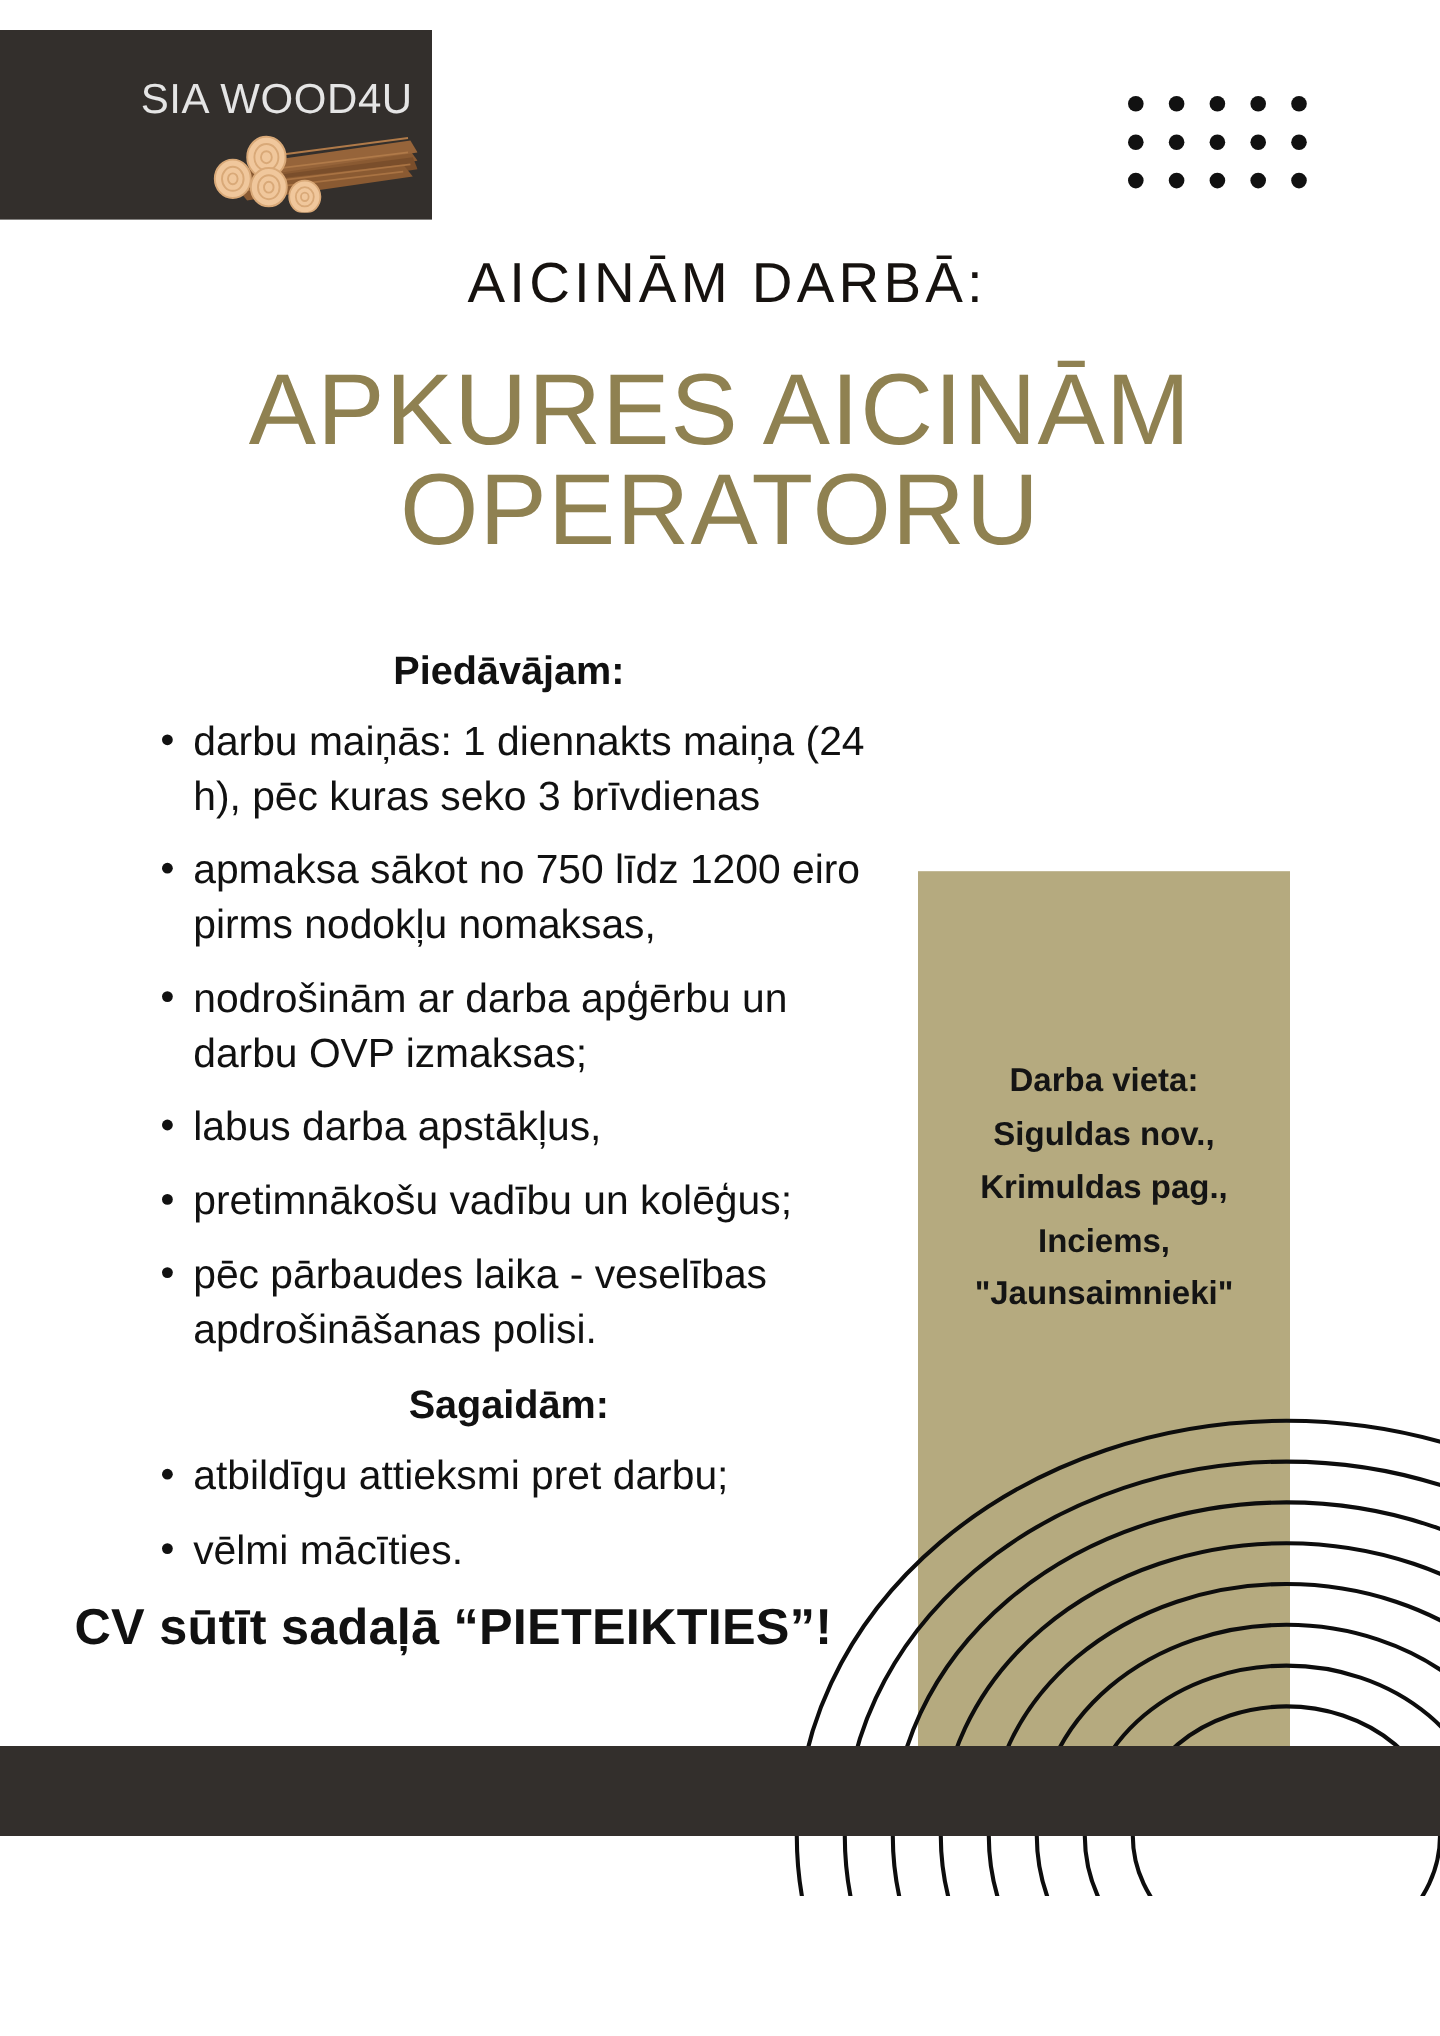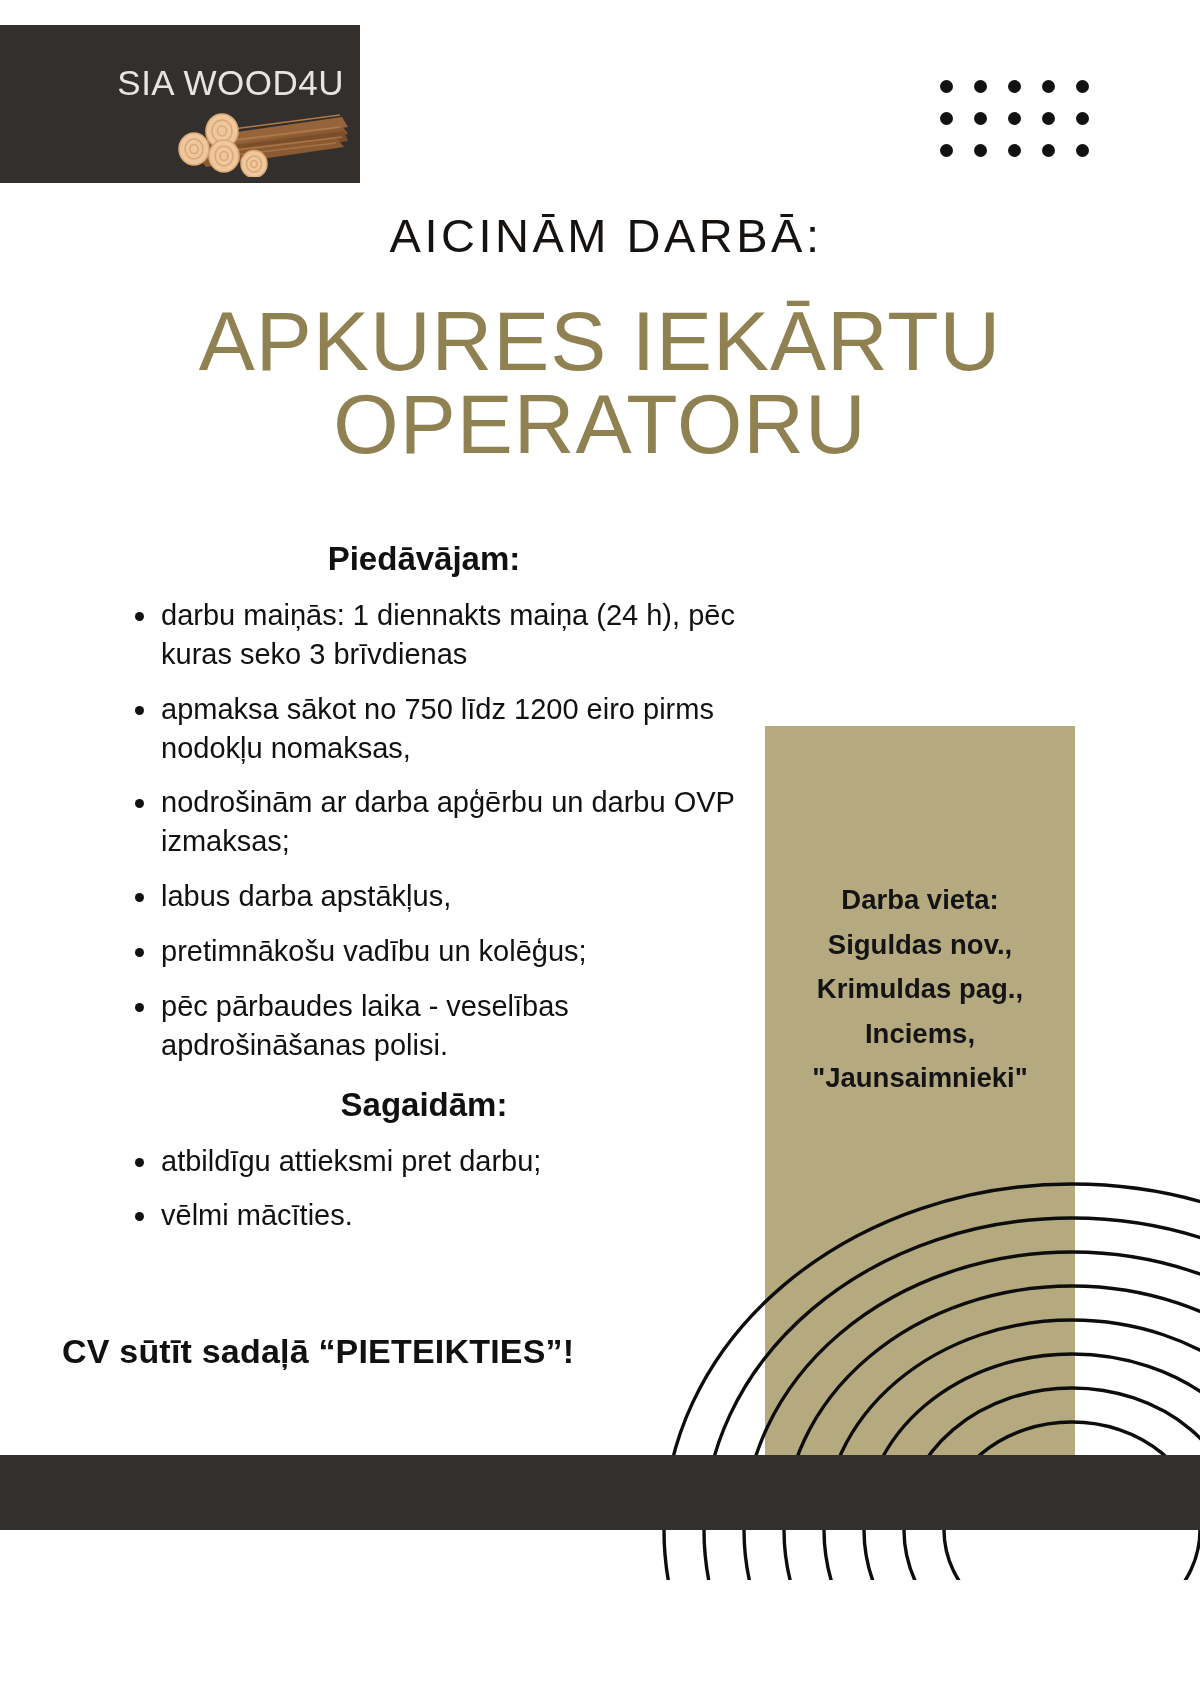--- a/index.html
+++ b/index.html
@@ -152,21 +152,21 @@
     margin: 0 0 18px 108px;
     text-align: center;
   }
   .bullets {
     list-style: none;
     margin: 0 0 0 118px;
     padding: 0;
   }
   .bullets li {
     position: relative;
-    font-size: 29px;
+    font-size: 34px;
     line-height: 1.34;
     color: #111111;
     padding-left: 43px;
     margin-bottom: 1px;
     margin-top: 16px;
   }
   .bullets li::before {
     content: "";
     position: absolute;
     left: 17px;
@@ -183,21 +183,21 @@
     margin-bottom: 6px;
   }
   .gap-before-sagaidam {
     height: 20px;
   }
 
   .cta {
     position: absolute;
     left: 62px;
     top: 1332px;
-    font-size: 34px;
+    font-size: 42px;
     font-weight: bold;
     color: #111111;
     white-space: nowrap;
     font-family: "Liberation Sans Narrow", "Liberation Sans", sans-serif;
     letter-spacing: 0.2px;
   }
 </style>
 </head>
 <body>
 
@@ -244,21 +244,21 @@
     <span></span>
     <span></span>
     <span></span>
     <span></span>
     <span></span>
     <span></span>
   </div>
 
   <div class="kicker">AICINĀM DARBĀ:</div>
   <div class="job-title">
-    <div>APKURES IEKĀRTU</div>
+    <div>APKURES AICINĀM</div>
     <div>OPERATORU</div>
   </div>
 
   <div class="location-panel">
     <div class="location-text">
       <div>Darba vieta:</div>
       <div>Siguldas nov.,</div>
       <div>Krimuldas pag.,</div>
       <div>Inciems,</div>
       <div>"Jaunsaimnieki"</div>

